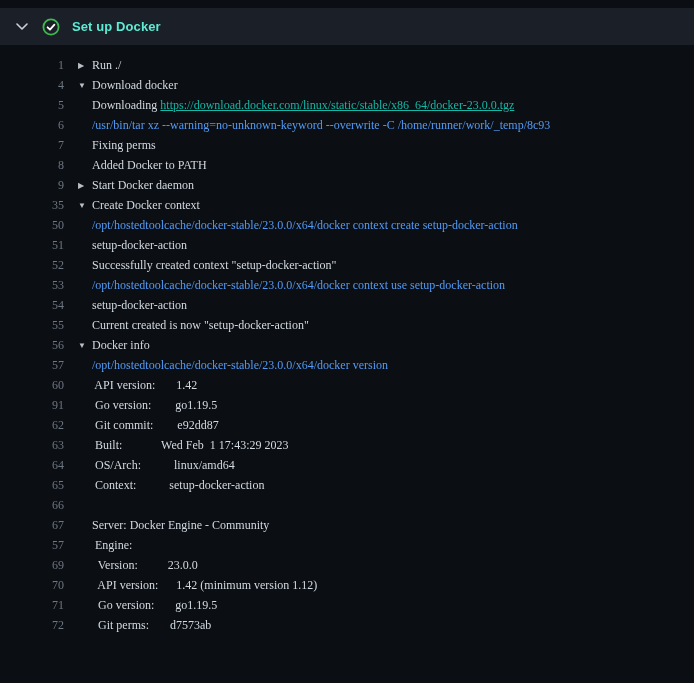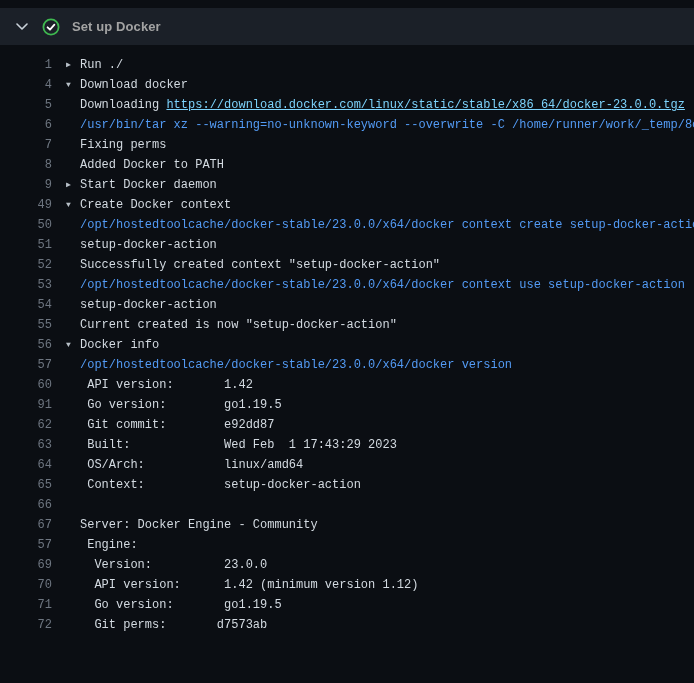--- a/index.html
+++ b/index.html
@@ -13,35 +13,35 @@
     height:37px;
     background:#1b2028;
     display:flex;
     align-items:center;
     padding:0 16px;
     cursor:pointer;
   }
   .chev { display:flex; align-items:center; margin-right:14px; }
   .check { display:flex; align-items:center; margin-right:12px; }
   .step-title {
-    color:#a3a3a3;
+    color:#5eead4;
     font-size:13px;
     font-weight:700;
     letter-spacing:.1px;
   }
   .log-area { padding-top:10px; }
   .log-line {
     height:20px;
     line-height:20px;
-    font-family:Liberation Mono, monospace;
+    font-family:Liberation Serif, serif;
     font-size:12px;
     color:#d3dae1;
     white-space:pre;
     overflow:hidden;
-    padding-left:12px;
+    padding-left:24px;
   }
   .line-num {
     display:inline-block;
     width:40px;
     text-align:right;
     margin-right:14px;
     color:#6e7681;
     cursor:pointer;
     -webkit-user-select:none;
   }
@@ -49,21 +49,21 @@
     display:inline-block;
     width:14px;
     font-size:8px;
     color:#b7bfc7;
     cursor:pointer;
     vertical-align:1px;
   }
   .line-content { white-space:pre; }
   .line-content.indent { padding-left:14px; }
   .line-content.cmd { color:#539bf5; }
-  .log-link { text-decoration:underline; cursor:pointer; color:#7dd3fc; }
+  .log-link { text-decoration:underline; cursor:pointer; color:#14b8a6; }
 </style>
 </head>
 <body>
 
 <div class="step-header">
   <span class="chev">
     <svg width="12" height="8" viewBox="0 0 12 8">
       <path d="M1 1 L6 6 L11 1" fill="none" stroke="#c9d1d9" stroke-width="1.6" stroke-linecap="round" stroke-linejoin="round"></path>
     </svg>
   </span>
@@ -77,21 +77,21 @@
 </div>
 
 <div class="log-area">
     <div class="log-line"><span class="line-num">1</span><span class="line-content"><span class="arrow">▶</span><span>Run ./</span></span></div>
     <div class="log-line"><span class="line-num">4</span><span class="line-content"><span class="arrow">▼</span><span>Download docker</span></span></div>
     <div class="log-line"><span class="line-num">5</span><span class="line-content indent"><span>Downloading </span><span class="log-link">https://download.docker.com/linux/static/stable/x86_64/docker-23.0.0.tgz</span></span></div>
     <div class="log-line"><span class="line-num">6</span><span class="line-content indent cmd">/usr/bin/tar xz --warning=no-unknown-keyword --overwrite -C /home/runner/work/_temp/8c93</span></div>
     <div class="log-line"><span class="line-num">7</span><span class="line-content indent">Fixing perms</span></div>
     <div class="log-line"><span class="line-num">8</span><span class="line-content indent">Added Docker to PATH</span></div>
     <div class="log-line"><span class="line-num">9</span><span class="line-content"><span class="arrow">▶</span><span>Start Docker daemon</span></span></div>
-    <div class="log-line"><span class="line-num">49</span><span class="line-content"><span class="arrow">▼</span><span>Create Docker context</span></span></div>
+    <div class="log-line"><span class="line-num">35</span><span class="line-content"><span class="arrow">▼</span><span>Create Docker context</span></span></div>
     <div class="log-line"><span class="line-num">50</span><span class="line-content indent cmd">/opt/hostedtoolcache/docker-stable/23.0.0/x64/docker context create setup-docker-action</span></div>
     <div class="log-line"><span class="line-num">51</span><span class="line-content indent">setup-docker-action</span></div>
     <div class="log-line"><span class="line-num">52</span><span class="line-content indent">Successfully created context "setup-docker-action"</span></div>
     <div class="log-line"><span class="line-num">53</span><span class="line-content indent cmd">/opt/hostedtoolcache/docker-stable/23.0.0/x64/docker context use setup-docker-action</span></div>
     <div class="log-line"><span class="line-num">54</span><span class="line-content indent">setup-docker-action</span></div>
     <div class="log-line"><span class="line-num">55</span><span class="line-content indent">Current created is now "setup-docker-action"</span></div>
     <div class="log-line"><span class="line-num">56</span><span class="line-content"><span class="arrow">▼</span><span>Docker info</span></span></div>
     <div class="log-line"><span class="line-num">57</span><span class="line-content indent cmd">/opt/hostedtoolcache/docker-stable/23.0.0/x64/docker version</span></div>
     <div class="log-line"><span class="line-num">60</span><span class="line-content indent"> API version:       1.42</span></div>
     <div class="log-line"><span class="line-num">91</span><span class="line-content indent"> Go version:        go1.19.5</span></div>

